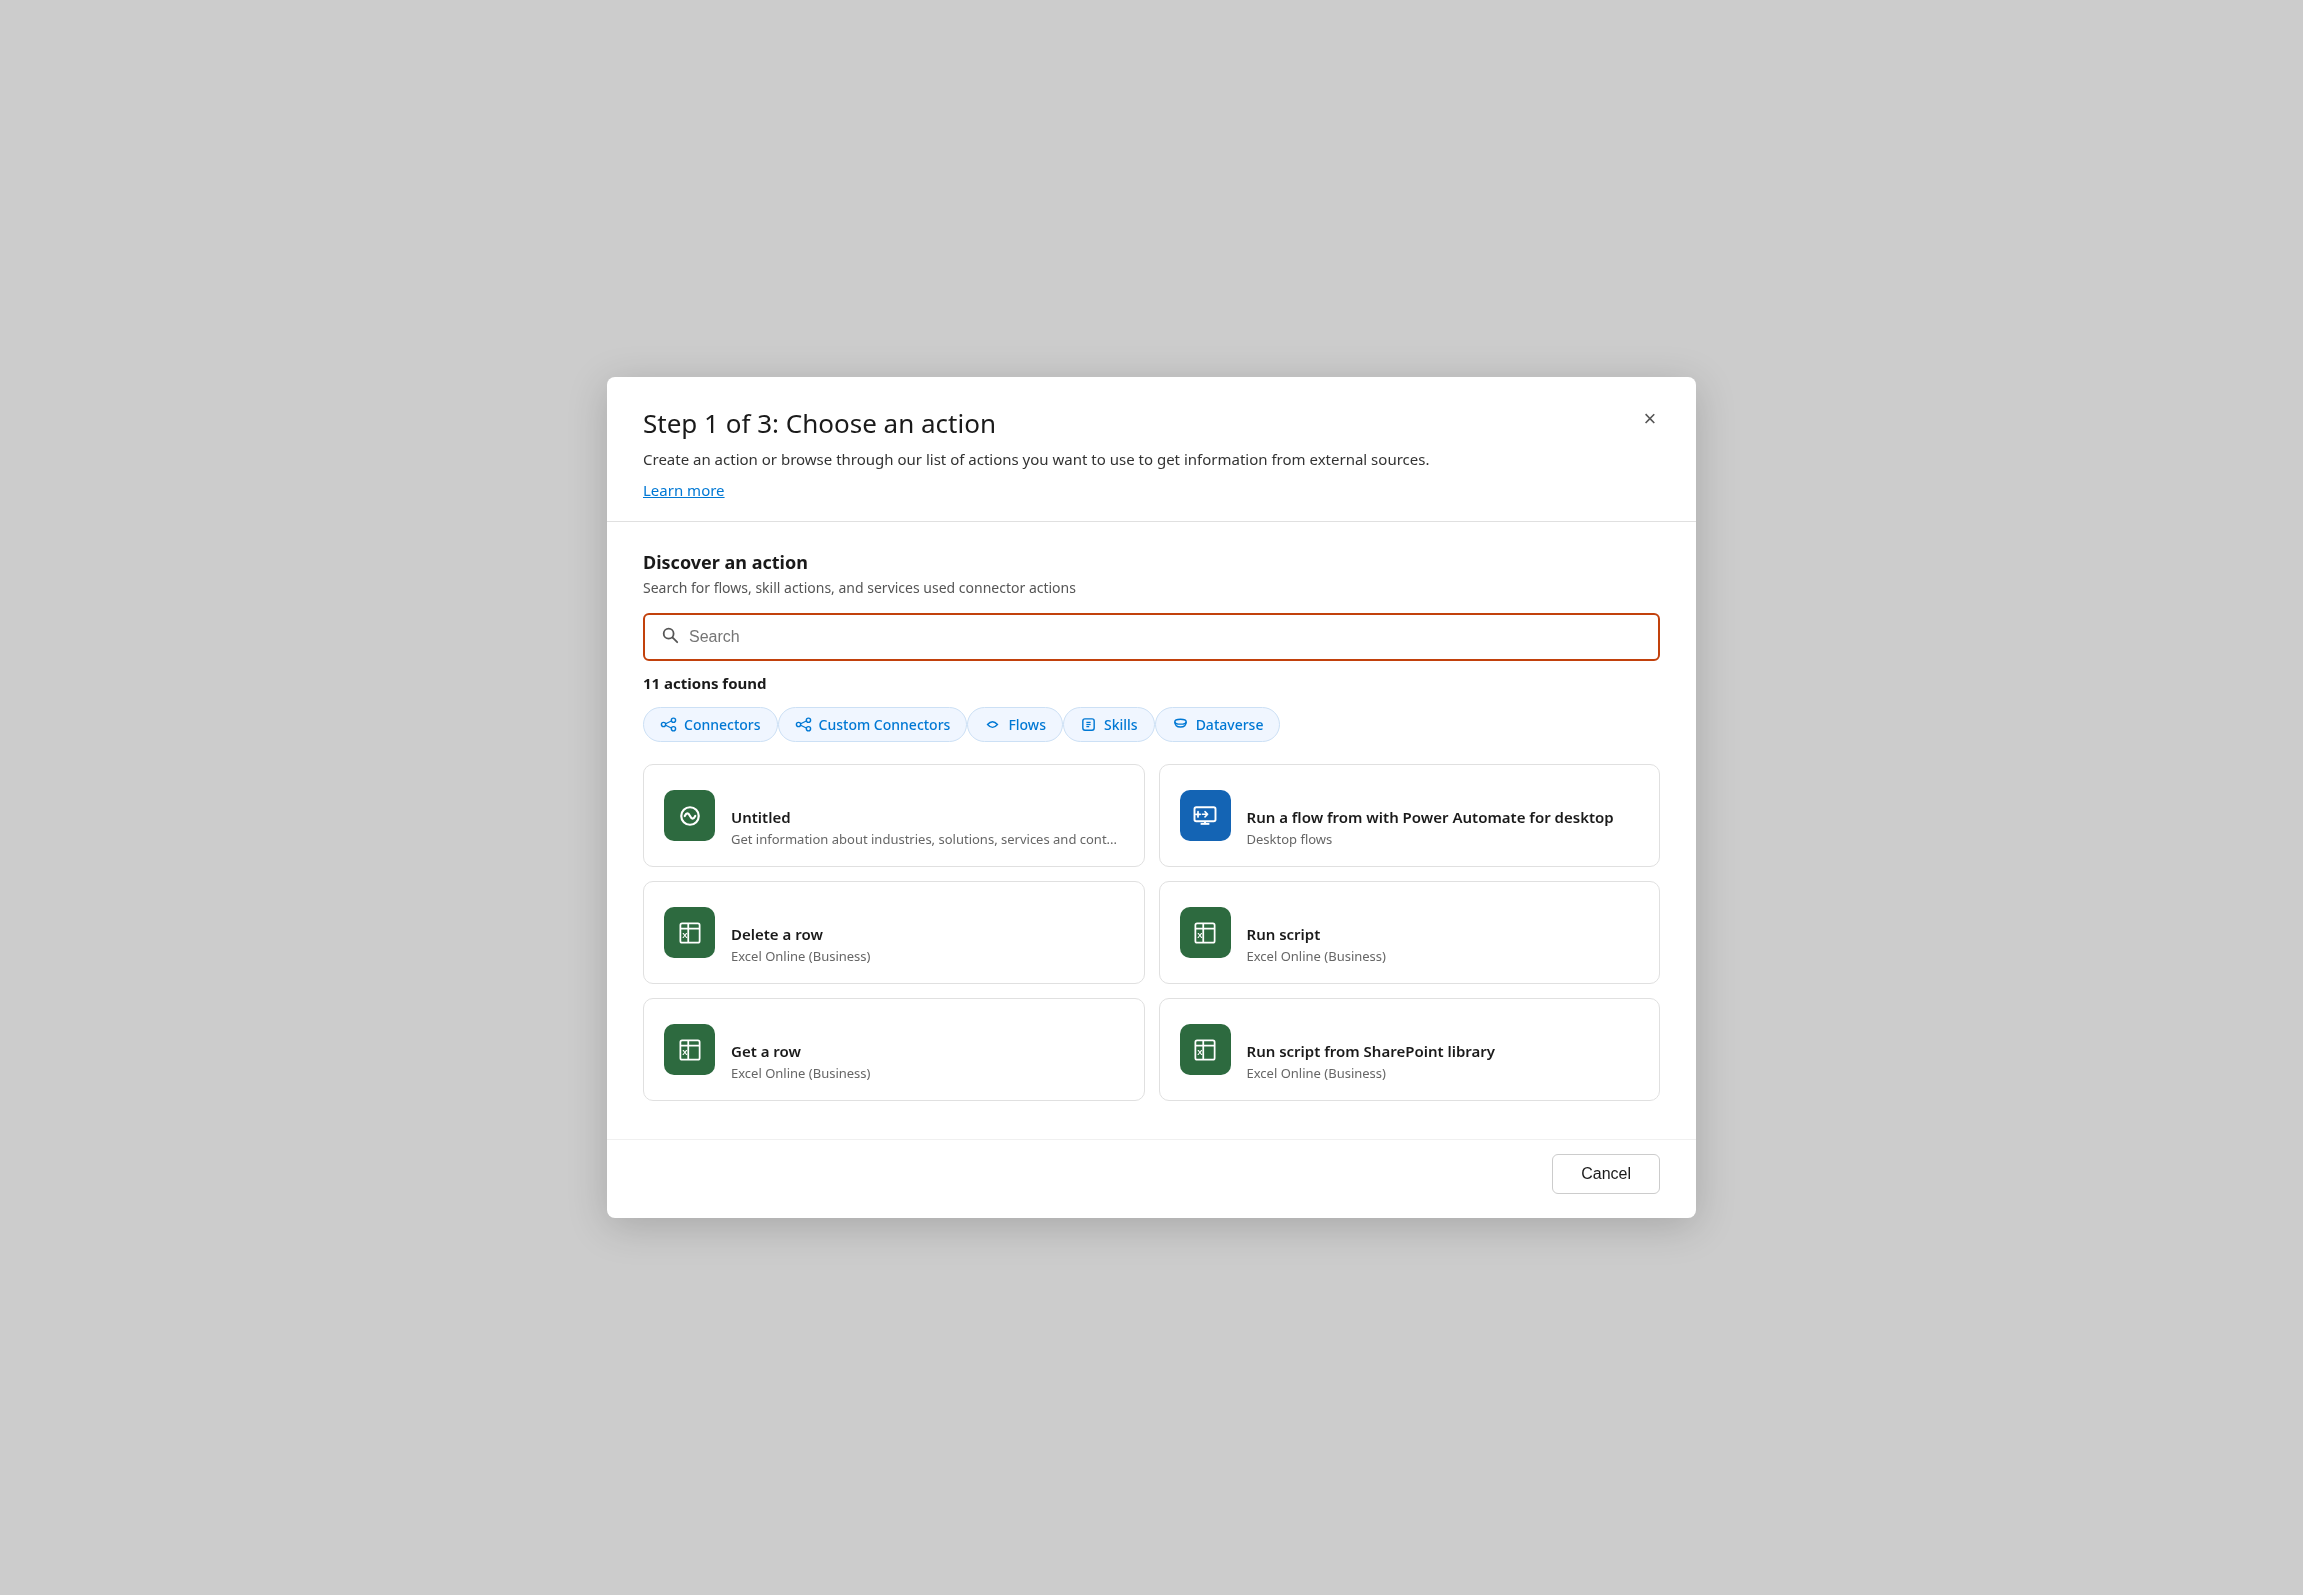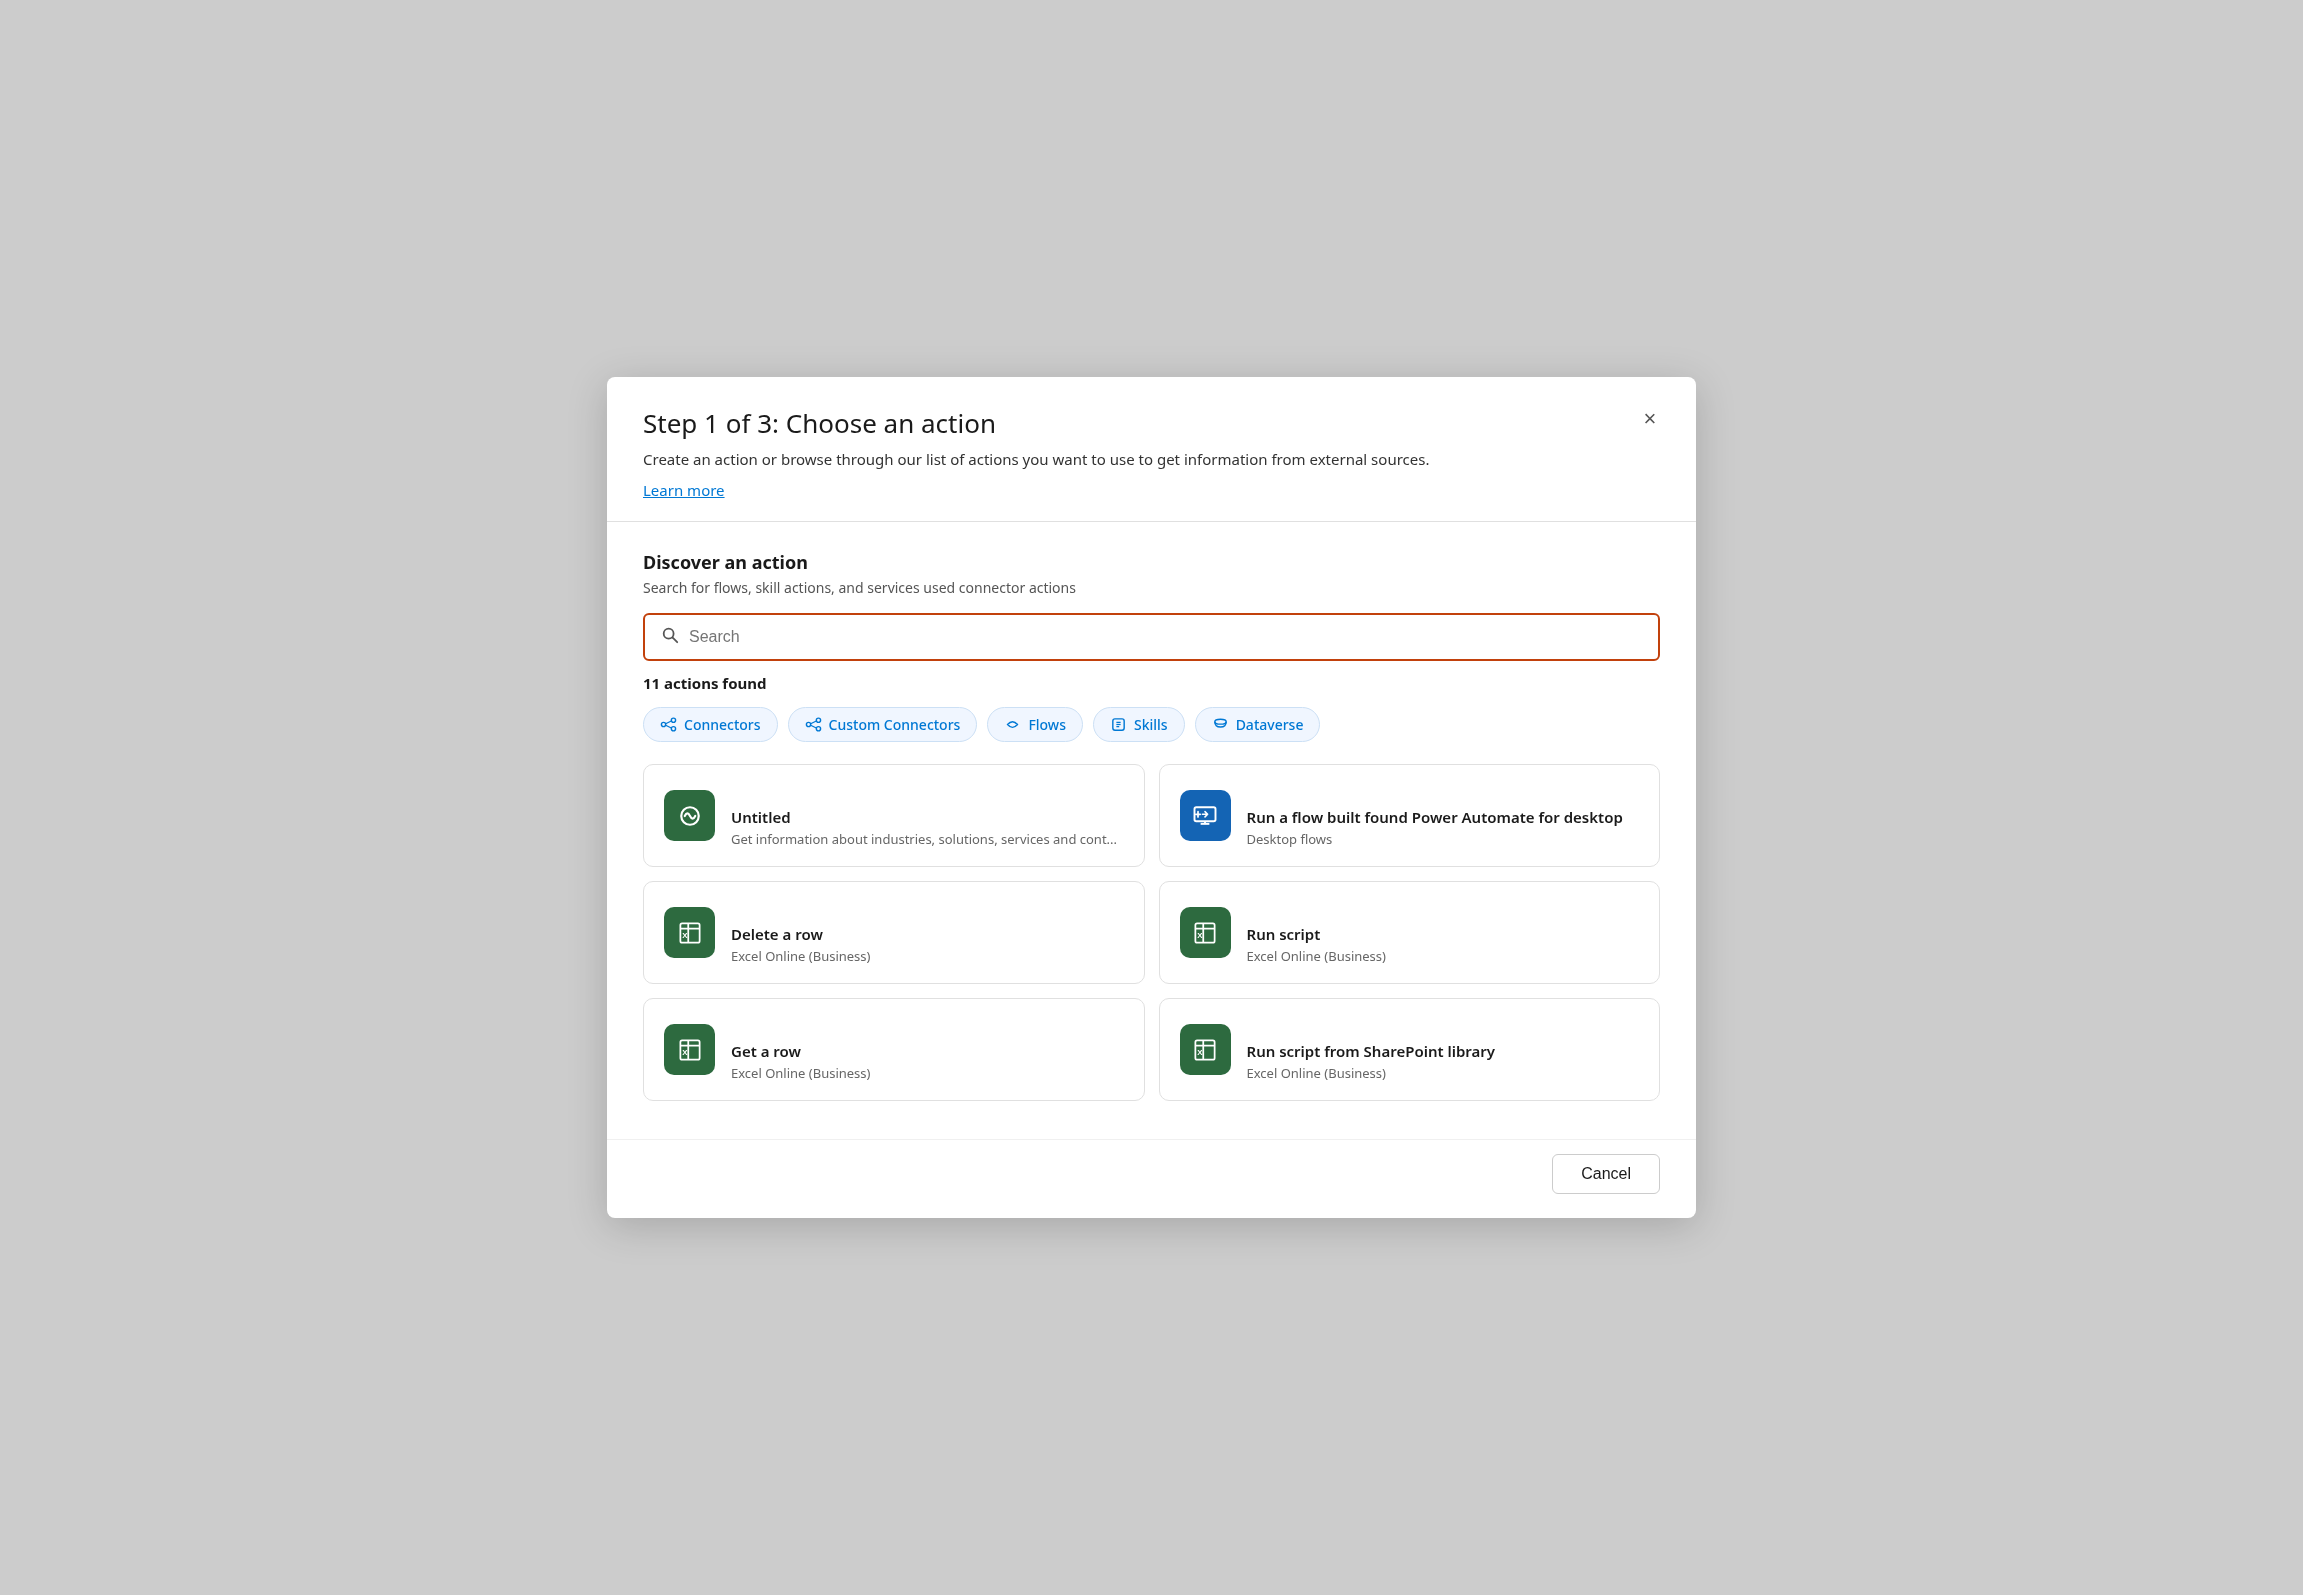--- a/index.html
+++ b/index.html
@@ -96,21 +96,20 @@
       background: transparent;
     }
     .actions-found {
       font-size: 15px;
       font-weight: 700;
       color: #1a1a1a;
       margin-bottom: 14px;
     }
     .filter-chips {
       display: flex;
-      gap: 10px;
       margin-bottom: 22px;
       flex-wrap: wrap;
     }
     .chip {
       display: flex;
       align-items: center;
       gap: 7px;
       padding: 7px 16px;
       border-radius: 20px;
       background: #f0f6ff;
@@ -294,21 +293,21 @@
           <svg width="28" height="28" viewBox="0 0 32 32" fill="none">
             <rect x="4" y="6" width="24" height="16" rx="2" stroke="white" stroke-width="2.2" fill="none"></rect>
             <line x1="11" y1="25" x2="21" y2="25" stroke="white" stroke-width="2.2"></line>
             <line x1="16" y1="22" x2="16" y2="25" stroke="white" stroke-width="2.2"></line>
             <path d="M13 14 L19 14 M16 11 L19 14 L16 17" stroke="white" stroke-width="1.8" stroke-linecap="round" stroke-linejoin="round"></path>
             <line x1="8" y1="11" x2="8" y2="17" stroke="white" stroke-width="2" stroke-linecap="round"></line>
             <line x1="5.5" y1="14" x2="10.5" y2="14" stroke="white" stroke-width="2" stroke-linecap="round"></line>
           </svg>
         </div>
         <div class="action-info">
-          <div class="action-name">Run a flow built found Power Automate for desktop</div>
+          <div class="action-name">Run a flow from with Power Automate for desktop</div>
           <div class="action-sub">Desktop flows</div>
         </div>
       </div>
 
       <div class="action-card">
         <div class="action-icon icon-green">
           <svg width="28" height="28" viewBox="0 0 32 32" fill="none">
             <rect x="5" y="5" width="22" height="22" rx="2" stroke="white" stroke-width="2" fill="none"></rect>
             <line x1="5" y1="11" x2="27" y2="11" stroke="white" stroke-width="2"></line>
             <line x1="14" y1="5" x2="14" y2="27" stroke="white" stroke-width="2"></line>

